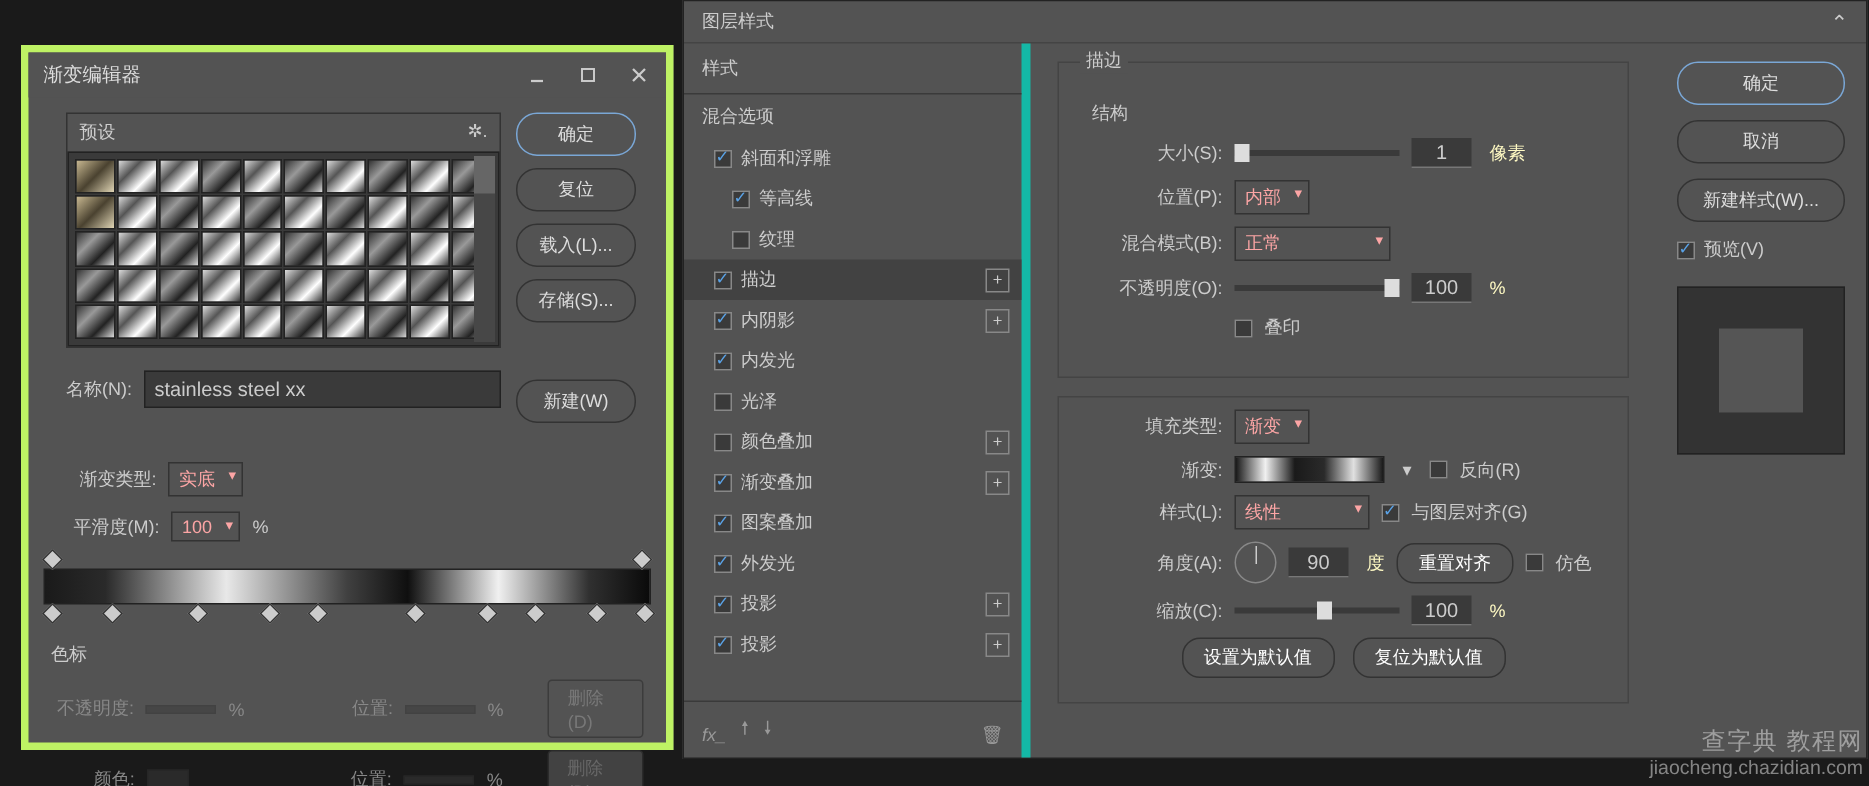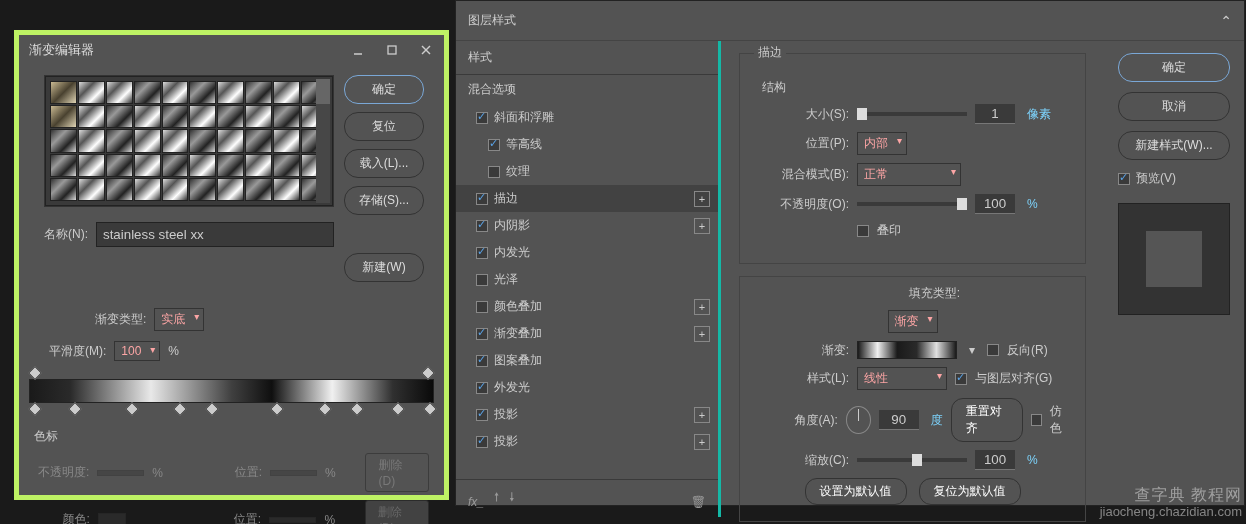--- a/index.html
+++ b/index.html
@@ -27,46 +27,46 @@
     .preset-swatch.metal3 { background: linear-gradient(135deg, #333, #999, #222, #ddd); }
     .preset-scroll { position: absolute; right: 2px; top: 2px; bottom: 2px; width: 14px; background: #474747; }
     .preset-scroll-thumb { width: 100%; height: 25px; background: #666; }
     
     .btn { background: #535353; border: 1px solid #333; border-radius: 14px; color: #ddd; padding: 5px 8px; cursor: pointer; text-align: center; font-size: 12px; }
     .btn.primary { border: 1px solid #7aa7d6; }
     
     .name-row { display: flex; align-items: center; gap: 8px; margin-top: 15px; }
     .name-row input { flex: 1; background: #3a3a3a; border: 1px solid #222; color: #ccc; padding: 4px 6px; }
     
-    .type-row { display: flex; align-items: center; gap: 8px; margin-top: 16px; justify-content: flex-start; padding-left: 34px; margin-left: 42px; }
+    .type-row { display: flex; align-items: center; gap: 8px; margin-top: 16px; justify-content: flex-start; padding-left: 34px; }
     .smooth-row { display: flex; align-items: center; gap: 8px; margin-top: 10px; padding-left: 30px; }
     .select { background: #535353; border: 1px solid #333; color: #fca5a5; padding: 2px 18px 2px 6px; position: relative; }
     .select::after { content: '▾'; position: absolute; right: 4px; top: 2px; font-size: 10px; }
     
     .gradient-bar-wrap { margin-top: 18px; padding: 0 10px; }
     .gradient-bar { height: 24px; background: linear-gradient(to right, #1a1a1a 0%, #2a2a2a 10%, #e8e8e8 30%, #404040 50%, #0f0f0f 60%, #f0f0f0 75%, #303030 90%, #0a0a0a 100%); border: 1px solid #222; position: relative; }
     .stop-top, .stop-bottom { position: absolute; width: 10px; height: 12px; }
     .stop-top { top: -12px; }
     .stop-bottom { bottom: -14px; }
     .stop-marker { width: 10px; height: 10px; background: #ccc; border: 1px solid #333; transform: rotate(45deg); }
     
     .colorstops-section { margin-top: 25px; padding: 0 15px; }
     .cs-row { display: flex; align-items: center; gap: 8px; margin-top: 8px; color: #888; }
     .cs-row .lbl { width: 60px; text-align: right; }
     .cs-input { width: 50px; background: #3a3a3a; border: 1px solid #333; padding: 2px 4px; opacity: 0.5; }
     .cs-color { width: 30px; height: 14px; background: #3a3a3a; border: 1px solid #333; opacity: 0.5;}
     .btn-del { background: #535353; border: 1px solid #333; border-radius: 3px; padding: 3px 12px; color: #888; opacity: 0.7; }
     
     
     .dlg-style { position: absolute; left: 455px; top: 0; width: 790px; height: 506px; background: #535353; border: 1px solid #222; }
-    .ls-titlebar { height: 40px; display: flex; align-items: center; padding: 0 12px; background: #535353; border-bottom: 1px solid #444; justify-content: center; }
+    .ls-titlebar { height: 28px; display: flex; align-items: center; padding: 0 12px; background: #535353; border-bottom: 1px solid #444; justify-content: center; }
     .ls-titlebar .title { flex: 1; }
     .ls-body { display: flex; height: calc(100% - 28px); }
     
-    .ls-styles { width: 265px; border-right: 3px solid #14b8a6; display: flex; flex-direction: column; }
+    .ls-styles { width: 231px; border-right: 6px solid #14b8a6; display: flex; flex-direction: column; }
     .ls-styles-header { padding: 8px 12px; color: #ccc; border-bottom: 1px solid #3a3a3a; }
     .ls-blend-header { padding: 6px 12px; color: #ccc; }
     .ls-item { display: flex; align-items: center; padding: 5px 8px 5px 20px; gap: 6px; }
     .ls-item.indent { padding-left: 32px; }
     .ls-item.selected { background: #424242; }
     .ls-item .plus { margin-left: auto; width: 16px; height: 16px; border: 1px solid #888; display: flex; align-items: center; justify-content: center; font-size: 11px; }
     .checkbox { width: 12px; height: 12px; border: 1px solid #888; background: #3a3a3a; display: inline-block; position: relative; }
     .checkbox.checked::after { content: '✓'; position: absolute; left: 0; top: -3px; color: #5aa3e8; font-size: 11px; }
     .ls-footer { margin-top: auto; display: flex; gap: 10px; padding: 8px 12px; border-top: 1px solid #3a3a3a; align-items: flex-end; }
     .fx-badge { font-style: italic; color: #999; }
@@ -77,21 +77,21 @@
     .fieldset { border: 1px solid #444; padding: 12px 14px 16px 14px; margin-bottom: 12px; }
     .fieldset-legend { color: #ccc; margin-bottom: 8px; position: relative; top: -22px; background: #535353; display: inline-block; padding: 0 4px; }
     .fieldset-inner { margin-top: -12px; }
     .fieldset-sublabel { color: #ccc; margin-bottom: 8px; padding-left: 8px; }
     
     .form-row { display: flex; align-items: center; gap: 8px; margin-bottom: 8px; }
     .form-row .flbl { width: 95px; text-align: right; color: #ccc; }
     .slider { flex: 0 0 110px; height: 4px; background: #3a3a3a; position: relative; }
     .slider-thumb { position: absolute; top: -4px; width: 10px; height: 12px; background: #ddd; }
     .num-input { width: 40px; background: #3a3a3a; border: none; color: #ccc; padding: 2px 4px; text-align: center; border-bottom: 1px solid #777; }
-    .unit { color: #7dd3fc; margin-left: 4px; }
+    .unit { color: #fef9c3; margin-left: 4px; }
     
     .grad-preview { width: 100px; height: 18px; background: linear-gradient(to right, #1a1a1a, #f0f0f0, #1a1a1a, #2a2a2a, #e0e0e0, #1a1a1a); border: 1px solid #222; }
     .grad-preview-arrow { width: 14px; text-align: center; }
     
     .angle-dial { width: 28px; height: 28px; border: 1px solid #888; border-radius: 50%; position: relative; }
     .angle-dial::after { content: ''; position: absolute; left: 50%; top: 2px; width: 1px; height: 12px; background: #ccc; }
     
     .ls-right { width: 140px; padding: 12px 14px; display: flex; flex-direction: column; gap: 10px; }
     .preview-box { width: 112px; height: 112px; background: #333; border: 1px solid #222; display: flex; align-items: center; justify-content: center; margin-top: 6px; }
     .preview-box-inner { width: 56px; height: 56px; background: #555; }
@@ -124,20 +124,24 @@
           <svg viewBox="0 0 12 12">
             <line x1="2" y1="2" x2="10" y2="10" stroke="#ccc" stroke-width="1.5"></line>
             <line x1="10" y1="2" x2="2" y2="10" stroke="#ccc" stroke-width="1.5"></line>
           </svg>
         </span>
     </div>
   </div>
   <div class="ge-body">
     <div class="ge-left">
       <div class="preset-box">
+        <div class="preset-header">
+          <span>预设</span>
+          <span class="gear-icon">✲.</span>
+        </div>
         <div class="preset-grid">
           <div class="preset-swatch metal1"></div>
             <div class="preset-swatch metal2"></div>
             <div class="preset-swatch metal2"></div>
             <div class="preset-swatch metal3"></div>
             <div class="preset-swatch metal2"></div>
             <div class="preset-swatch metal3"></div>
             <div class="preset-swatch metal2"></div>
             <div class="preset-swatch metal3"></div>
             <div class="preset-swatch metal2"></div>
@@ -387,21 +391,21 @@
           </div>
           <div class="form-row">
             <span class="flbl"></span>
             <span class="checkbox"></span>
             <span>叠印</span>
           </div>
         </div>
       </div>
 
       <div class="fieldset">
-        <div class="form-row" style="margin-top:-4px;flex-direction:column;">
+        <div class="form-row" style="margin-top:-4px;">
           <span class="flbl">填充类型:</span>
           <span class="select">渐变</span>
         </div>
         <div class="form-row">
           <span class="flbl">渐变:</span>
           <div class="grad-preview"></div>
           <span class="grad-preview-arrow">▾</span>
           <span class="checkbox"></span>
           <span>反向(R)</span>
         </div>

